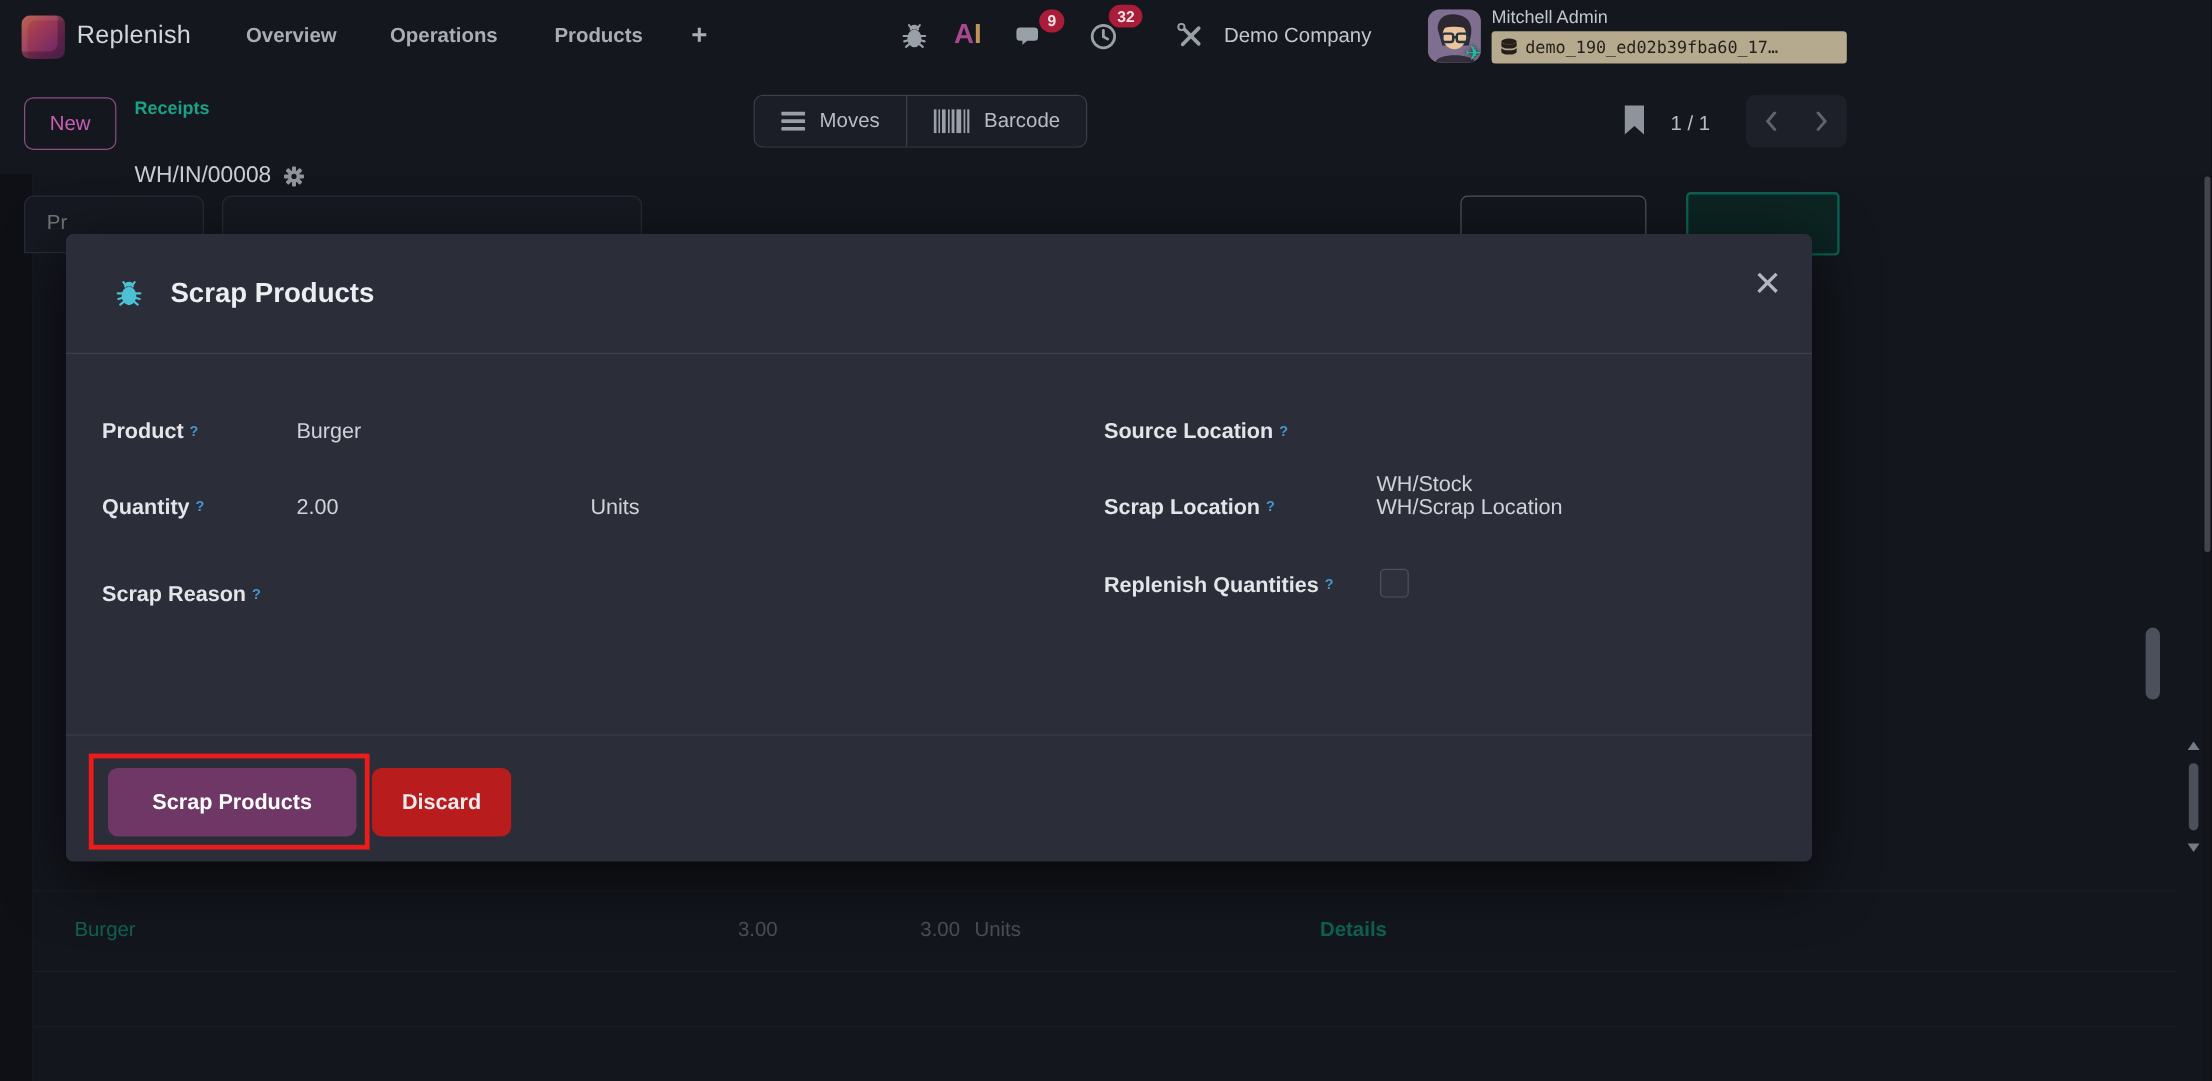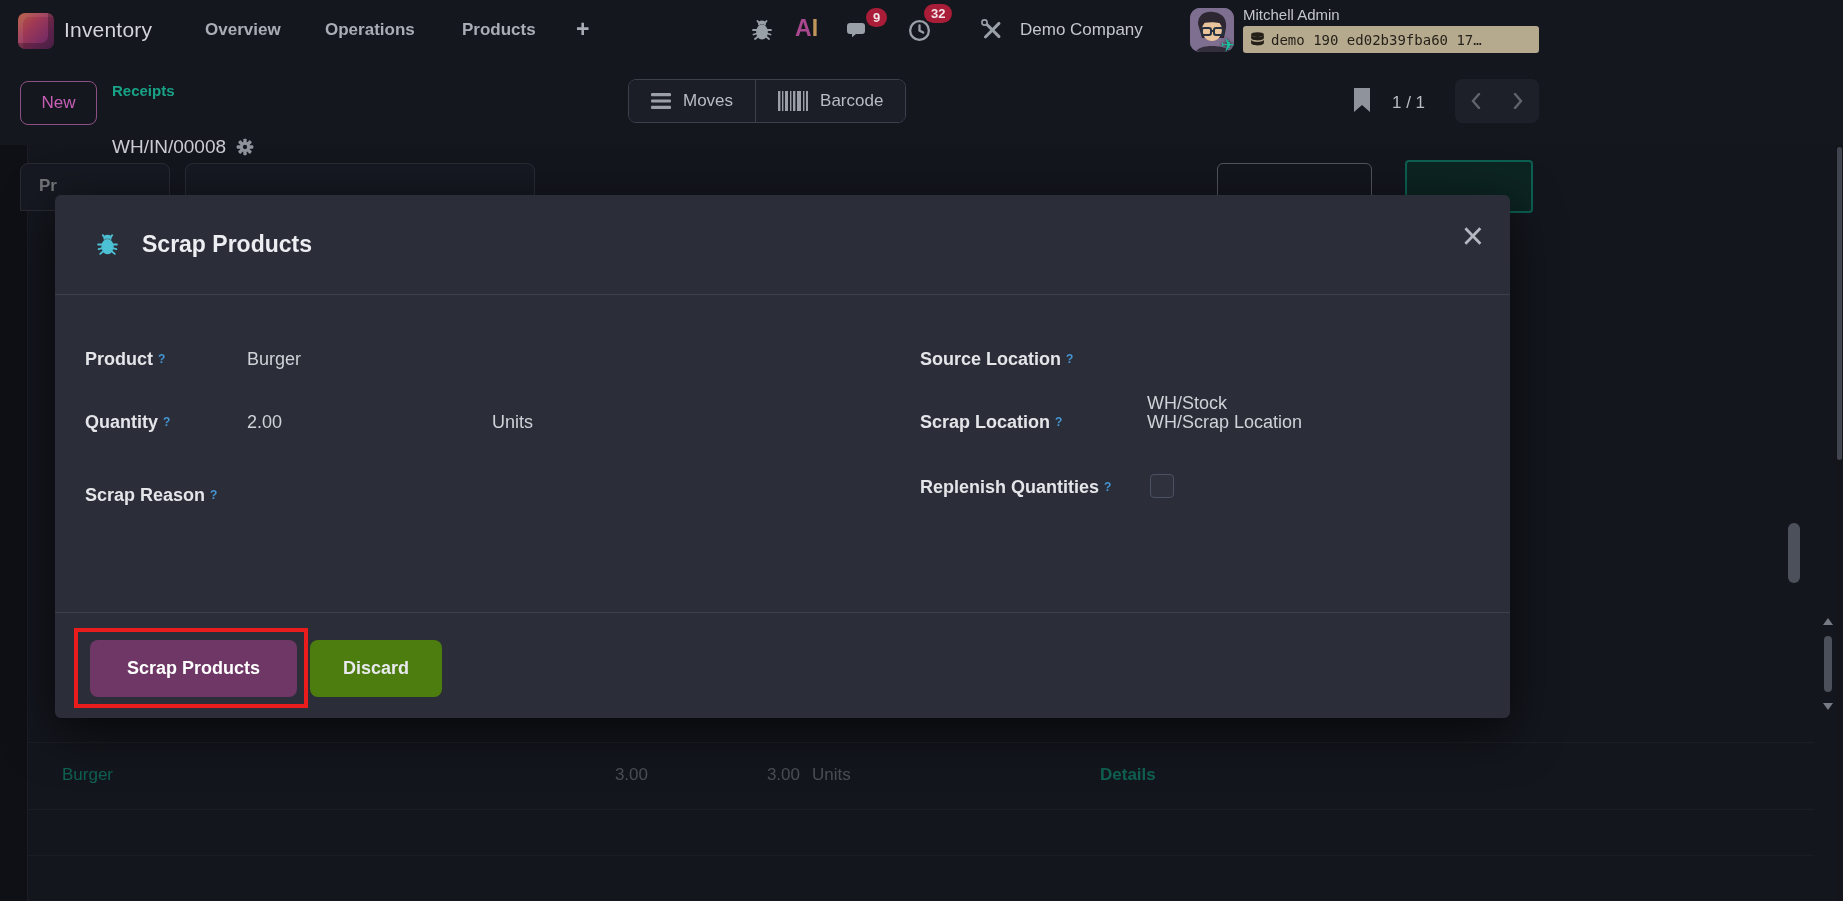--- a/index.html
+++ b/index.html
@@ -88,33 +88,33 @@
   .frow { position:absolute; height:32px; display:flex; align-items:center; }
   .flabel { font-size:18px; font-weight:bold; color:#e3e5e9; }
   .fhelp { font-size:12px; color:#4596d1; vertical-align:super; margin-left:5px; font-weight:bold; cursor:pointer;}
   .fvalue { font-size:18px; color:#cfd2d7; cursor:text; }
   .funits { font-size:18px; color:#cfd2d7; }
   .checkbox { position:absolute; left:1095px; top:279px; width:24px; height:24px; border:1px solid #4a5163;
     border-radius:4px; background:rgba(255,255,255,.02); cursor:pointer; }
   #modal-footer-line { position:absolute; left:0; top:417px; width:100%; border-top:1px solid rgba(255,255,255,.09); }
   .btn-confirm { position:absolute; left:35px; top:445px; width:207px; height:57px; background:#6f3765; border:none;
     border-radius:8px; color:#ffffff; font-size:18px; font-weight:bold; font-family:inherit; cursor:pointer; }
-  .btn-discard { position:absolute; left:255px; top:445px; width:132px; height:57px; background:#4d7c0f; border:none;
+  .btn-discard { position:absolute; left:255px; top:445px; width:116px; height:57px; background:#b91c1c; border:none;
     border-radius:8px; color:#e8eaee; font-size:18px; font-weight:600; font-family:inherit; cursor:pointer; }
   .red-annotation { position:absolute; left:19px; top:433px; width:234px; height:80px;
     border:4px solid #ea1c1c; pointer-events:none; }
 </style>
 </head>
 <body>
 
 <div id="screen">
 
   <div id="topbar">
     <div class="abs app-logo"></div>
-    <div class="abs app-name">Inventory</div>
+    <div class="abs app-name">Replenish</div>
     <div class="abs menu-item" style="left:205px;">Overview</div>
     <div class="abs menu-item" style="left:325px;">Operations</div>
     <div class="abs menu-item" style="left:462px;">Products</div>
     <div class="abs plus">+</div>
 
     <div class="abs tb-icon" style="left:750px;">
       <svg viewBox="0 0 24 24" width="24" height="24" fill="none" stroke="#9aa0a8" stroke-width="1.8" stroke-linecap="round">
         <ellipse cx="12" cy="14" rx="5" ry="6.5" fill="#9aa0a8"></ellipse>
         <path d="M9 6.5a3 3 0 0 1 6 0" fill="#9aa0a8"></path>
         <path d="M9 5 7.5 3 M15 5l1.5-2 M7 12H3 M7 15.5l-3.5 1 M8 18.5 5 21 M17 12h4 M17 15.5l3.5 1 M16 18.5 19 21 M12 8v12" stroke="#9aa0a8"></path>
@@ -236,21 +236,21 @@
       <button class="pager-btn">
         <svg viewBox="0 0 10 16" width="10" height="16">
           <path d="M2 1l6 7-6 7" fill="none" stroke="#5f636c" stroke-width="2.4" stroke-linecap="round"></path>
         </svg>
       </button>
     </div>
   </div>
 
   <div id="content">
     <div class="left-strip"></div>
-    <div class="bg-tab" style="left:20px; width:150px;font-weight:bold;">Pr</div>
+    <div class="bg-tab" style="left:20px; width:150px;">Pr</div>
     <div class="bg-tab" style="left:185px; width:350px;"></div>
     <div class="bg-ghost-btn" style="left:1217px; width:155px;"></div>
     <div class="bg-teal-btn"></div>
 
     <div class="bg-row">
       <div class="cell link" style="left:34px;">Burger</div>
       <div class="cell" style="left:530px; width:90px; text-align:right;">3.00</div>
       <div class="cell" style="left:690px; width:82px; text-align:right;">3.00</div>
       <div class="cell" style="left:784px;">Units</div>
       <div class="cell link" style="left:1072px; font-weight:bold;">Details</div>

